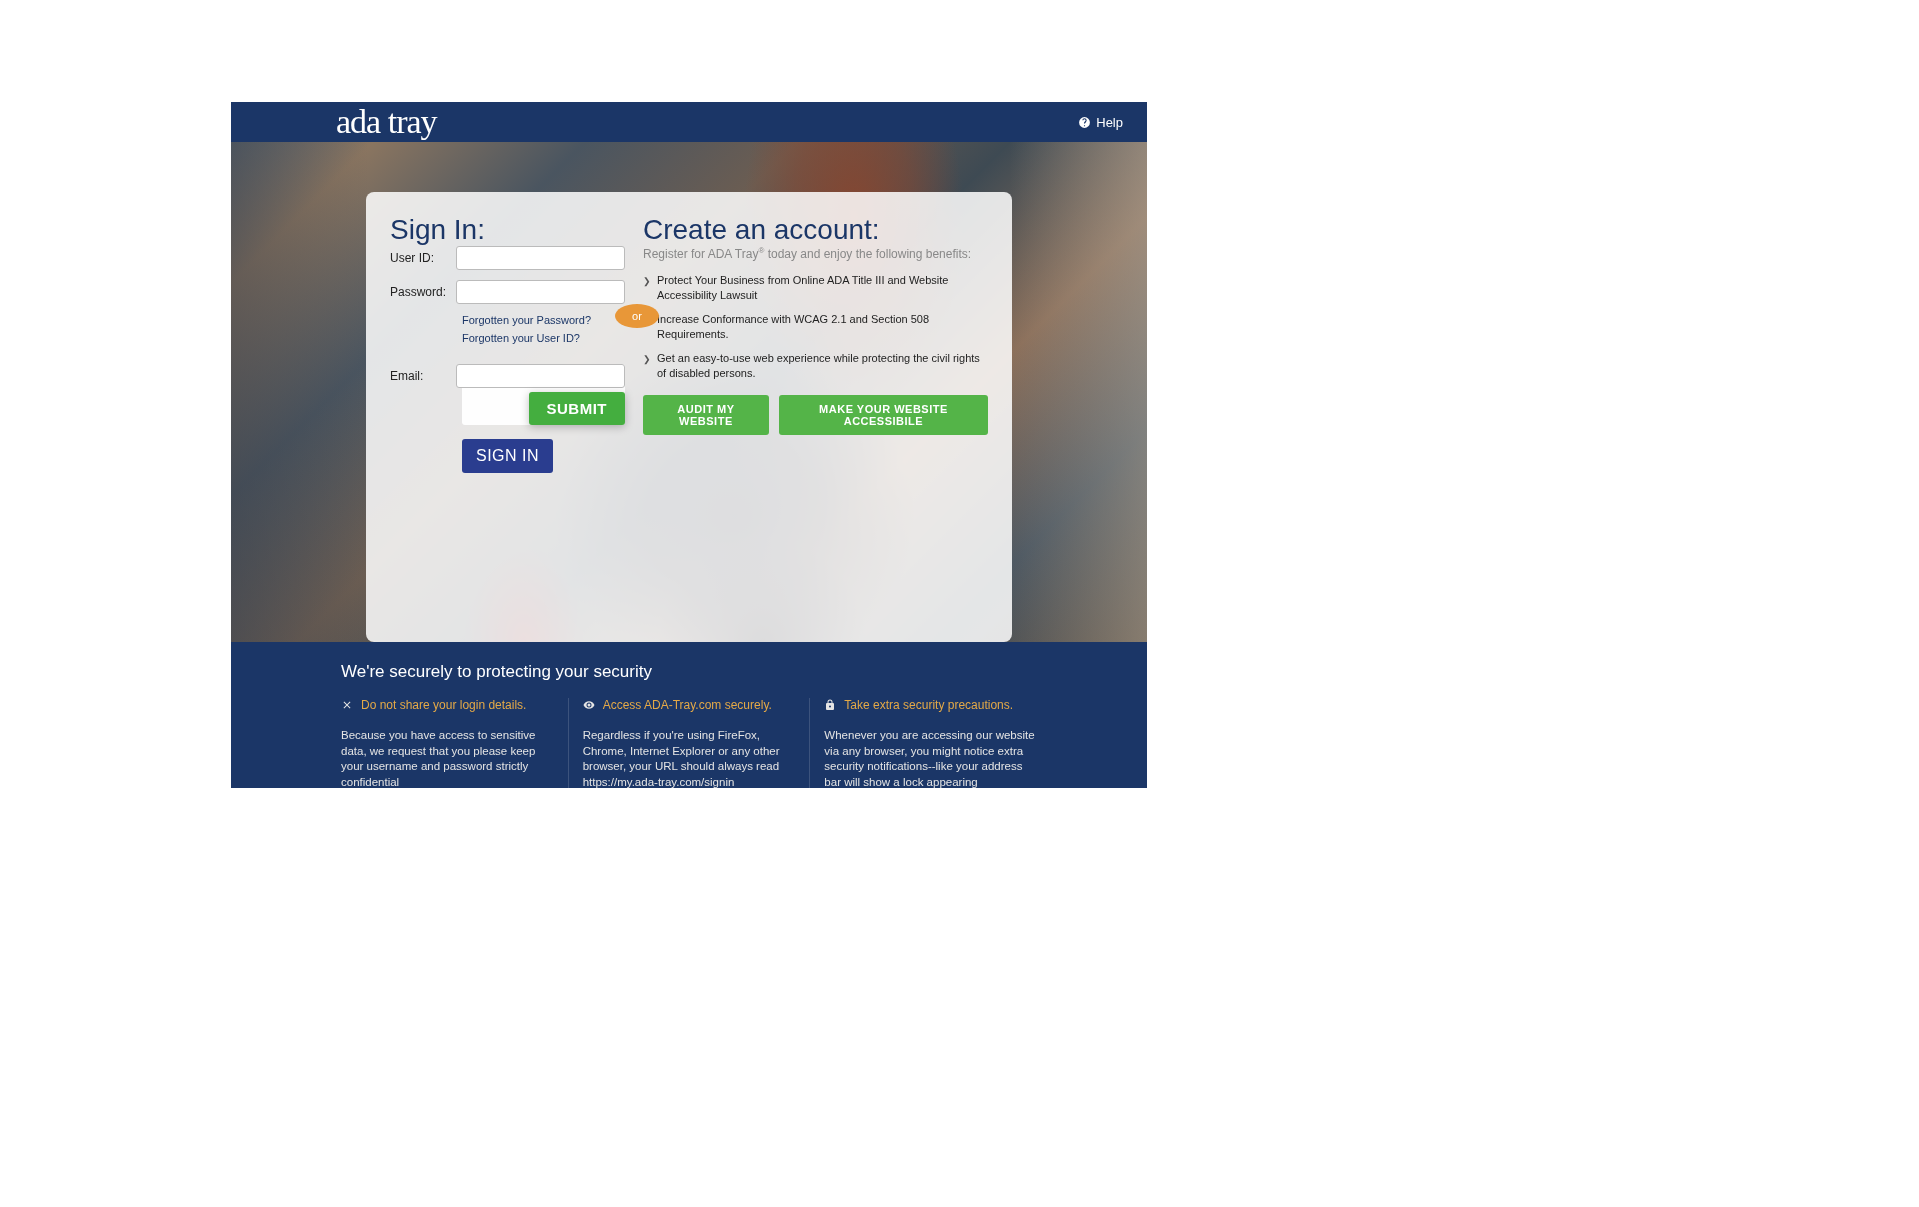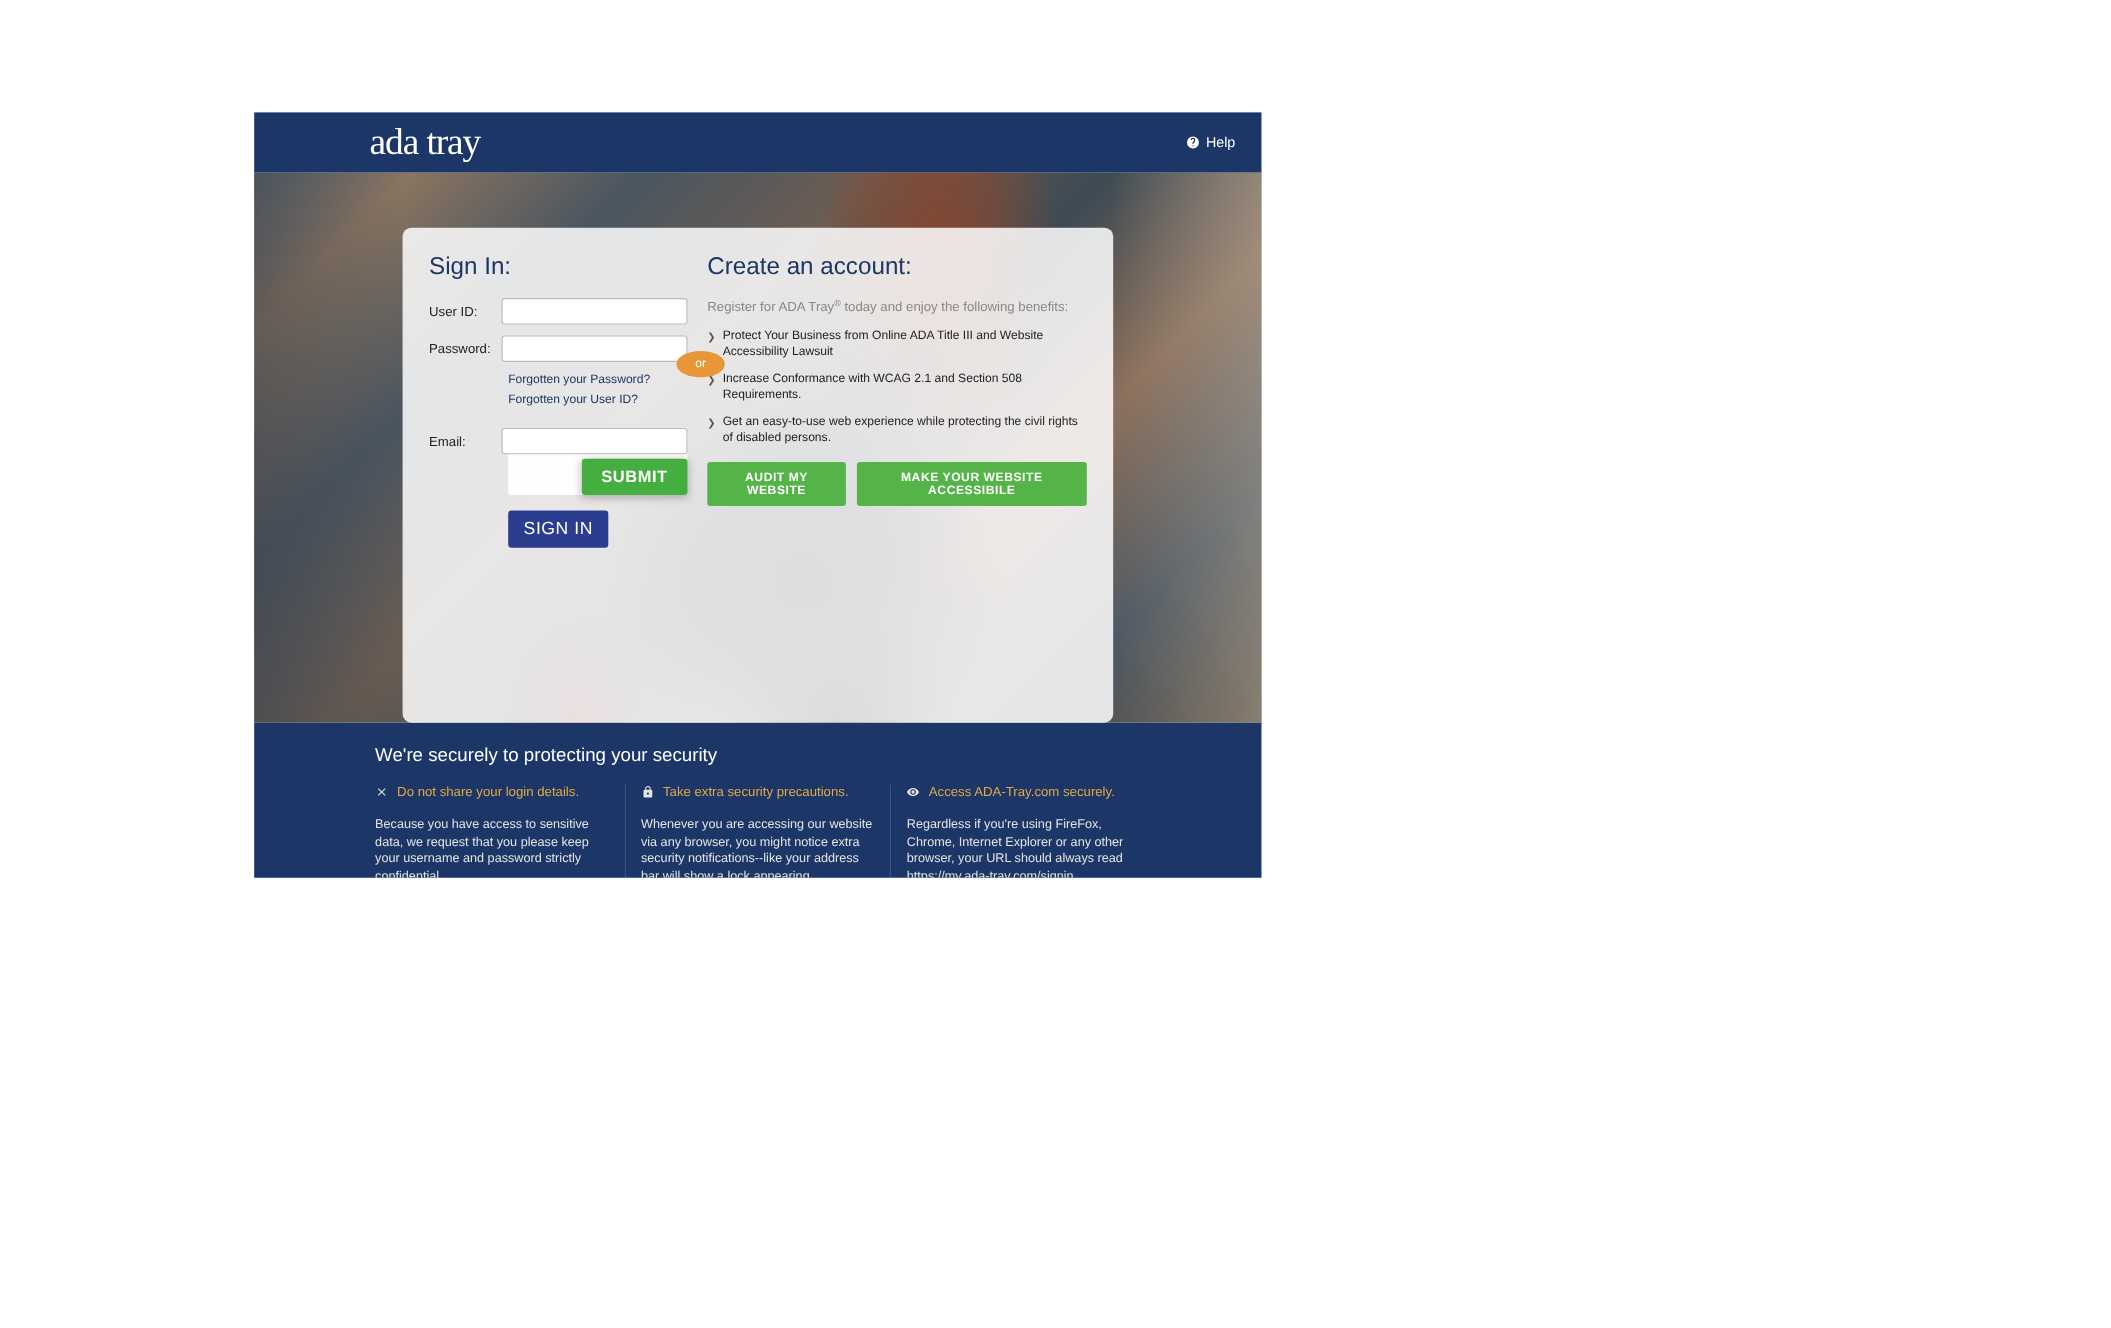--- a/index.html
+++ b/index.html
@@ -12,21 +12,21 @@
 .viewport {
   position: absolute;
   left: 231px;
   top: 102px;
   width: 916px;
   height: 696px;
   overflow: hidden;
 }
 .header {
   background: #1b3667;
-  height: 55px;
+  height: 40px;
   display: flex;
   align-items: center;
   justify-content: space-between;
   padding: 0 24px 0 0;
 }
 .logo-wrap {
   padding-left: 105px;
   display: flex;
   align-items: center;
 }
@@ -73,23 +73,23 @@
   width: 646px;
   border-radius: 8px;
   padding: 22px 24px 26px 24px;
   display: flex;
   gap: 18px;
 }
 .col-left { width: 235px; }
 .col-right { flex: 1; }
 .h2 {
   color: #1b3667;
-  font-size: 22px;
+  font-size: 28px;
   font-weight: 400;
-  margin-bottom: 16px;
+  margin-bottom: 0;
 }
 .field-row {
   display: flex;
   align-items: center;
   margin-bottom: 10px;
 }
 .field-label {
   width: 72px;
   text-align: left;
   font-size: 12px;
@@ -282,30 +282,30 @@
           <svg viewBox="0 0 24 24">
               <path d="M19 6.41L17.59 5 12 10.59 6.41 5 5 6.41 10.59 12 5 17.59 6.41 19 12 13.41 17.59 19 19 17.59 13.41 12z"></path>
             </svg>
           <span>Do not share your login details.</span>
         </div>
         <div class="sec-body">Because you have access to sensitive data, we request that you please keep your username and password strictly confidential</div>
       </div>
       <div class="security-col">
         <div class="sec-head">
           <svg viewBox="0 0 24 24">
+              <path d="M12 4.5C7 4.5 2.73 7.61 1 12c1.73 4.39 6 7.5 11 7.5s9.27-3.11 11-7.5c-1.73-4.39-6-7.5-11-7.5zM12 17a5 5 0 110-10 5 5 0 010 10zm0-8a3 3 0 100 6 3 3 0 000-6z"></path>
+            </svg>
+          <span>Access ADA-Tray.com securely.</span>
+        </div>
+        <div class="sec-body">Regardless if you're using FireFox, Chrome, Internet Explorer or any other browser, your URL should always read https://my.ada-tray.com/signin</div>
+      </div>
+      <div class="security-col">
+        <div class="sec-head">
+          <svg viewBox="0 0 24 24">
               <path d="M18 8h-1V6a5 5 0 00-10 0v2H6a2 2 0 00-2 2v10a2 2 0 002 2h12a2 2 0 002-2V10a2 2 0 00-2-2zM9 6a3 3 0 016 0v2H9V6zm3 11a2 2 0 110-4 2 2 0 010 4z"></path>
             </svg>
           <span>Take extra security precautions.</span>
         </div>
         <div class="sec-body">Whenever you are accessing our website via any browser, you might notice extra security notifications--like your address bar will show a lock appearing</div>
       </div>
-      <div class="security-col">
-        <div class="sec-head">
-          <svg viewBox="0 0 24 24">
-              <path d="M12 4.5C7 4.5 2.73 7.61 1 12c1.73 4.39 6 7.5 11 7.5s9.27-3.11 11-7.5c-1.73-4.39-6-7.5-11-7.5zM12 17a5 5 0 110-10 5 5 0 010 10zm0-8a3 3 0 100 6 3 3 0 000-6z"></path>
-            </svg>
-          <span>Access ADA-Tray.com securely.</span>
-        </div>
-        <div class="sec-body">Regardless if you're using FireFox, Chrome, Internet Explorer or any other browser, your URL should always read https://my.ada-tray.com/signin</div>
-      </div>
     </div>
   </div>
 </div>
 
 </body></html>

